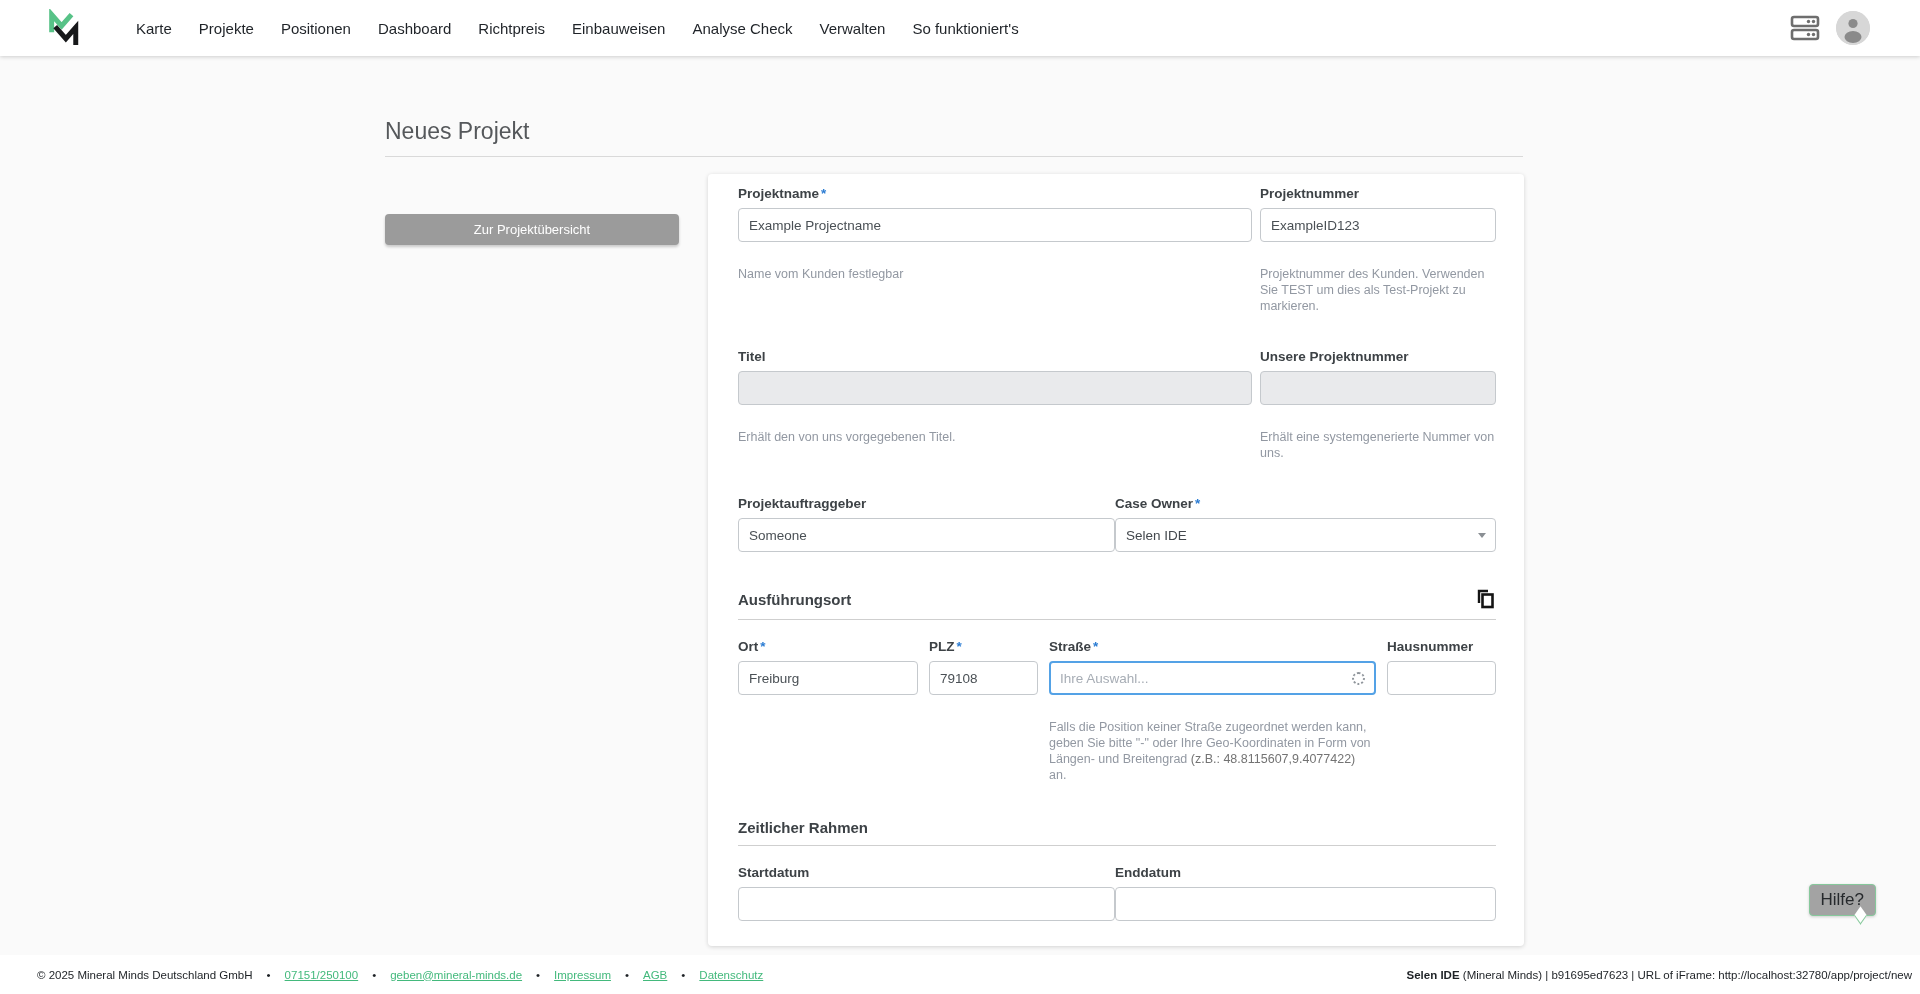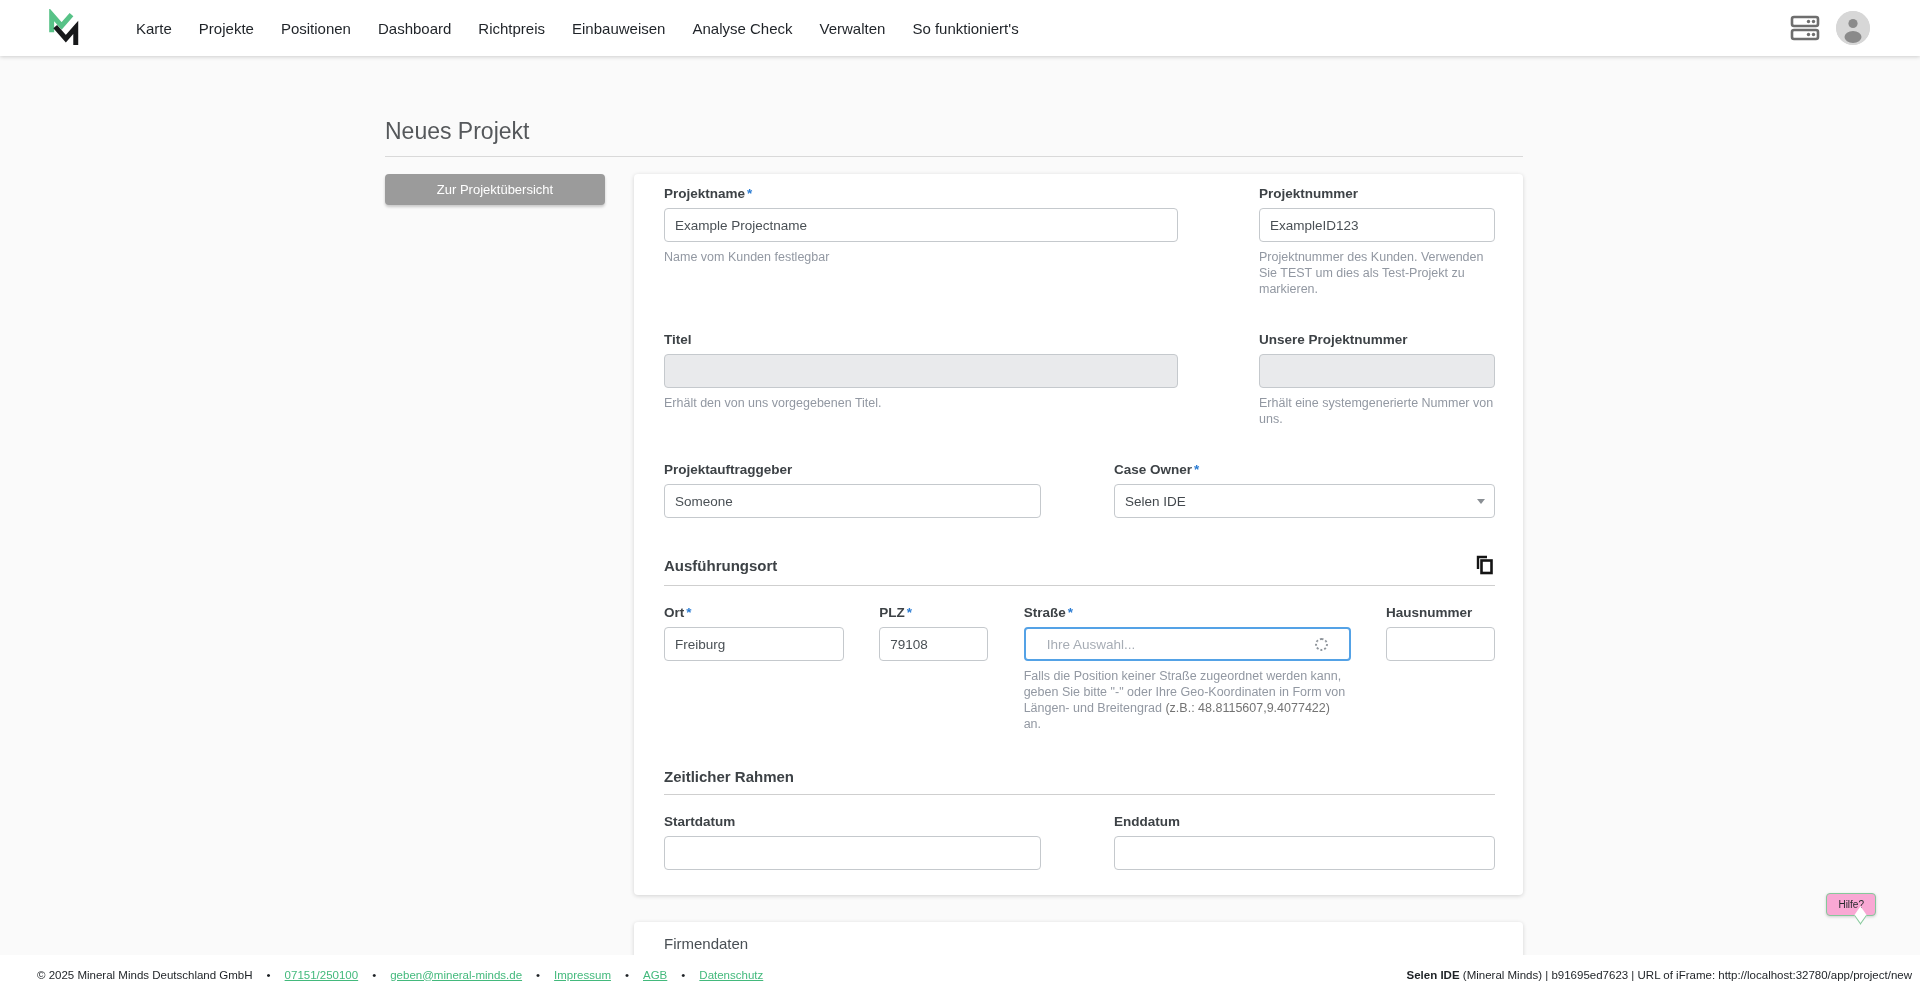--- a/index.html
+++ b/index.html
@@ -14,63 +14,63 @@
   .nav-right { margin-left:auto; display:flex; align-items:center; gap:16px; padding-right:50px; }
   .icon-btn { background:none; border:none; cursor:pointer; display:flex; align-items:center; }
   .avatar { width:34px; height:34px; border-radius:50%; background:#d7d7d7; overflow:hidden; display:flex; align-items:center; justify-content:center; cursor:pointer; }
 
   
   main { flex:1 1 auto; overflow:hidden; background:#fafafa; }
   .content { margin-left:385px; width:1138px; }
   .page-head { padding-top:62px; padding-bottom:12px; border-bottom:1px solid #d9d9d9; }
   .page-head h1 { font-size:23px; font-weight:500; color:#55585b; line-height:1.15; }
   .body-row { display:flex; margin-top:17px; align-items:flex-start; }
-  aside.left-col { width:220px; margin-right:29px; flex:0 0 auto; }
+  aside.left-col { width:294px; margin-right:29px; flex:0 0 auto;margin-top:40px; }
   .overview-btn { width:100%; height:31px; background:#9b9b9b; color:#fff; border:none; border-radius:4px; font-size:13px; font-family:"Liberation Sans",sans-serif; cursor:pointer; box-shadow:0 2px 3px rgba(0,0,0,0.2); }
   .cards { flex:1; }
   .card { background:#fff; border-radius:4px; box-shadow:0 1px 4px rgba(0,0,0,0.16); }
   .form-card { padding:13px 28px 25px 30px; }
   .firm-card { margin-top:27px; padding:13px 28px 25px 30px; height:140px; }
 
   
   .row { display:grid; margin-bottom:36px; }
   .cols-2a { grid-template-columns:514px 236px; justify-content:space-between; }
   .cols-2b { grid-template-columns:377px 381px; justify-content:space-between; }
   .cols-4 { grid-template-columns:180px 109px 327px 109px; justify-content:space-between; }
   .row.last { margin-bottom:0; }
   .flabel { display:block; font-size:13.5px; font-weight:700; color:#3d4246; line-height:13px; margin-bottom:8px; }
   .req { color:#2b7cd3; margin-left:2px; }
   .tinput { width:100%; height:34px; border:1px solid #c5c9cd; border-radius:4px; padding:0 10px; font-family:"Liberation Sans",sans-serif; font-size:13.5px; color:#4a5055; background:#fff; outline:none; }
   .tinput::placeholder { color:#a7adb5; }
   .tinput:disabled, .tinput.disabled { background:#e9eaec; }
-  .helper { font-size:12.5px; color:#9298a2; line-height:1.28; margin-top:7px; }
+  .helper { font-size:12.5px; color:#9298a2; line-height:1.28; margin-top:24px; }
   .helper .muted { color:#737373; }
   .select-box { height:34px; border:1px solid #c5c9cd; border-radius:4px; background:#fff; display:flex; align-items:center; padding:0 24px 0 10px; position:relative; font-size:13.5px; color:#43484d; cursor:pointer; }
   .caret { position:absolute; right:9px; width:0; height:0; border-left:4.5px solid transparent; border-right:4.5px solid transparent; border-top:5px solid #8a8f94; }
-  .input-focused { height:34px; border:2px solid #54a2e6; border-radius:4px; background:#fff; display:flex; align-items:center; padding:0 21px; }
+  .input-focused { height:34px; border:2px solid #54a2e6; border-radius:4px; background:#fff; display:flex; align-items:center; padding:0 9px; }
   .input-focused input { border:none; outline:none; flex:1; font-family:"Liberation Sans",sans-serif; font-size:13.5px; color:#4a5055; min-width:0; }
   .input-focused input::placeholder { color:#a7adb5; }
   .spinner { width:13px; height:13px; border:2px dotted #8f959b; border-radius:50%; flex:0 0 auto; }
 
   .sec-head { display:flex; justify-content:space-between; align-items:center; }
   .sec-title { font-size:15px; font-weight:700; color:#3d4246; }
   .sec-hr { border:none; border-top:1px solid #cfcfcf; margin:9px 0 20px; }
   .copy-btn { background:none; border:none; cursor:pointer; padding:0; display:flex; }
   .firm-title { font-size:15px; font-weight:400; color:#494f54; }
 
   
   footer { flex:0 0 auto; height:39px; background:#fff; display:flex; align-items:center; justify-content:space-between; padding:0 8px 0 37px; font-size:11.5px; color:#1d2125; position:relative; z-index:8; }
   .f-left { display:flex; align-items:center; gap:14px; white-space:nowrap; }
   .f-link { color:#43b97c; text-decoration:underline; cursor:pointer; }
   .f-sep { color:#1d2125; }
   .f-right { white-space:nowrap; }
   .f-right .bold { font-weight:700; }
 
   
-  .help-bubble { position:absolute; right:44px; bottom:78px; background:#f9a8d4; border:1px solid #86c89b; border-radius:4px; padding:5px 11px; font-size:10px; color:#26292c; box-shadow:0 1px 3px rgba(0,0,0,0.18); cursor:pointer; z-index:20; }
+  .help-bubble { position:absolute; right:44px; bottom:78px; background:#a3a3a3; border:1px solid #86c89b; border-radius:4px; padding:5px 11px; font-size:17px; color:#26292c; box-shadow:0 1px 3px rgba(0,0,0,0.18); cursor:pointer; z-index:20; }
   .help-bubble::after { content:""; position:absolute; right:9px; bottom:-6px; width:10px; height:10px; background:#fff; border-right:1px solid #86c89b; border-bottom:1px solid #86c89b; transform:rotate(45deg) skew(10deg,10deg); }
 </style>
 </head>
 <body>
 
 <div class="viewport">
 
   <header>
     <div class="logo">
       <svg width="34" height="38" viewBox="0 0 48 52">

